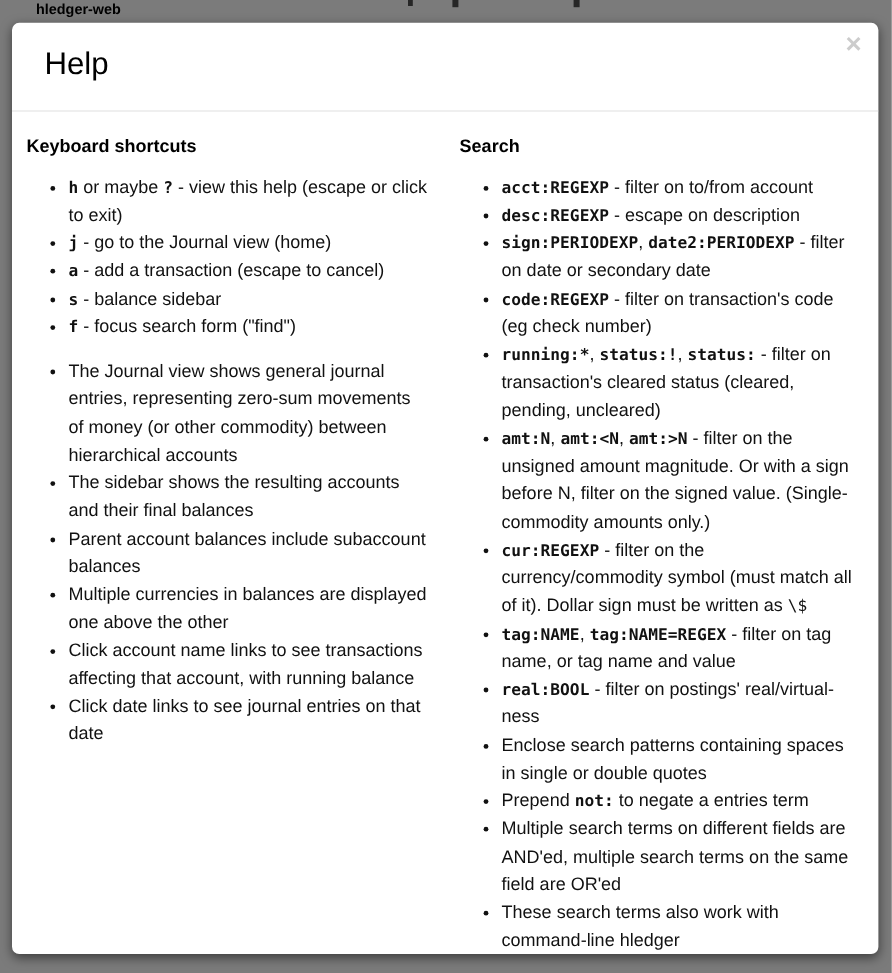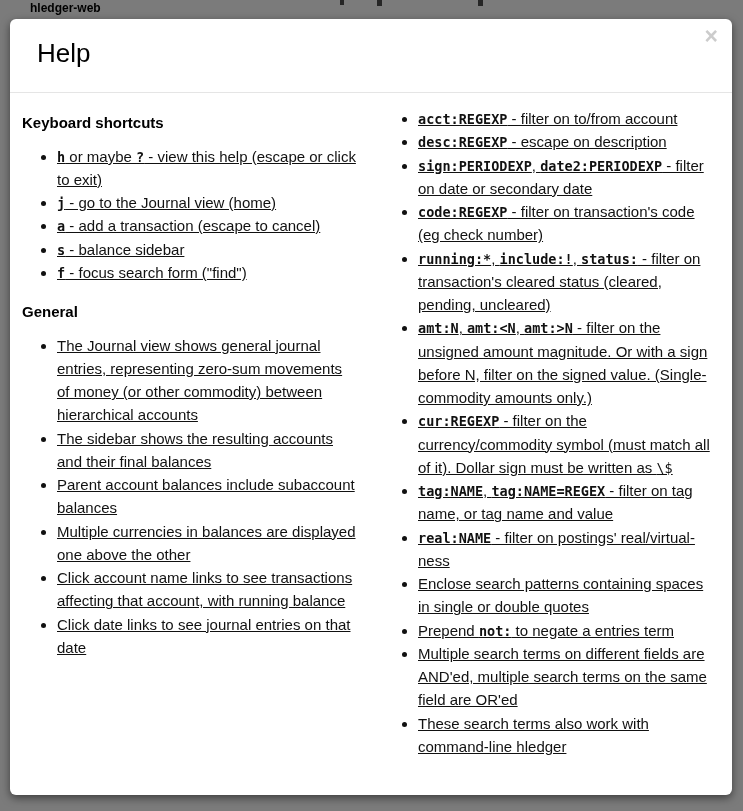--- a/index.html
+++ b/index.html
@@ -92,21 +92,20 @@
   }
   ul.help-list {
     margin: 12px 0 14px 0;
     padding-left: 35px;
     list-style-type: disc;
   }
   ul.help-list li {
     font-size: 15px;
     line-height: 1.55;
     color: #111;
-    text-decoration: underline;
   }
   code.kbd {
     font-family: "DejaVu Sans Mono", "Liberation Mono", monospace;
     font-weight: 700;
     font-size: 13.5px;
     color: #111;
   }
   code.mono-plain {
     font-family: "DejaVu Sans Mono", "Liberation Mono", monospace;
     font-weight: 400;
@@ -132,41 +131,41 @@
   <div class="modal-body">
     <div class="help-col">
       <h2 class="section-heading">Keyboard shortcuts</h2>
       <ul class="help-list">
           <li><code class="kbd">h</code><span> or maybe </span><code class="kbd">?</code><span> - view this help (escape or click to exit)</span></li>
           <li><code class="kbd">j</code><span> - go to the Journal view (home)</span></li>
           <li><code class="kbd">a</code><span> - add a transaction (escape to cancel)</span></li>
           <li><code class="kbd">s</code><span> - balance sidebar</span></li>
           <li><code class="kbd">f</code><span> - focus search form ("find")</span></li>
         </ul>
-      <h2 class="section-heading">General</h2>
       <ul class="help-list">
           <li><span>The Journal view shows general journal entries, representing zero-sum movements of money (or other commodity) between hierarchical accounts</span></li>
           <li><span>The sidebar shows the resulting accounts and their final balances</span></li>
           <li><span>Parent account balances include subaccount balances</span></li>
           <li><span>Multiple currencies in balances are displayed one above the other</span></li>
           <li><span>Click account name links to see transactions affecting that account, with running balance</span></li>
           <li><span>Click date links to see journal entries on that date</span></li>
         </ul>
     </div>
     <div class="help-col">
+      <h2 class="section-heading">Search</h2>
       <ul class="help-list">
           <li><code class="kbd">acct:REGEXP</code><span> - filter on to/from account</span></li>
           <li><code class="kbd">desc:REGEXP</code><span> - escape on description</span></li>
           <li><code class="kbd">sign:PERIODEXP</code><span>, </span><code class="kbd">date2:PERIODEXP</code><span> - filter on date or secondary date</span></li>
           <li><code class="kbd">code:REGEXP</code><span> - filter on transaction's code (eg check number)</span></li>
-          <li><code class="kbd">running:*</code><span>, </span><code class="kbd">include:!</code><span>, </span><code class="kbd">status:</code><span> - filter on transaction's cleared status (cleared, pending, uncleared)</span></li>
+          <li><code class="kbd">running:*</code><span>, </span><code class="kbd">status:!</code><span>, </span><code class="kbd">status:</code><span> - filter on transaction's cleared status (cleared, pending, uncleared)</span></li>
           <li><code class="kbd">amt:N</code><span>, </span><code class="kbd">amt:&lt;N</code><span>, </span><code class="kbd">amt:&gt;N</code><span> - filter on the unsigned amount magnitude. Or with a sign before N, filter on the signed value. (Single-commodity amounts only.)</span></li>
           <li><code class="kbd">cur:REGEXP</code><span> - filter on the currency/commodity symbol (must match all of it). Dollar sign must be written as </span><code class="mono-plain">\$</code></li>
           <li><code class="kbd">tag:NAME</code><span>, </span><code class="kbd">tag:NAME=REGEX</code><span> - filter on tag name, or tag name and value</span></li>
-          <li><code class="kbd">real:NAME</code><span> - filter on postings' real/virtual-ness</span></li>
+          <li><code class="kbd">real:BOOL</code><span> - filter on postings' real/virtual-ness</span></li>
           <li><span>Enclose search patterns containing spaces in single or double quotes</span></li>
           <li><span>Prepend </span><code class="kbd">not:</code><span> to negate a entries term</span></li>
           <li><span>Multiple search terms on different fields are AND'ed, multiple search terms on the same field are OR'ed</span></li>
           <li><span>These search terms also work with command-line hledger</span></li>
         </ul>
     </div>
   </div>
 </div>
 
 </body></html>

